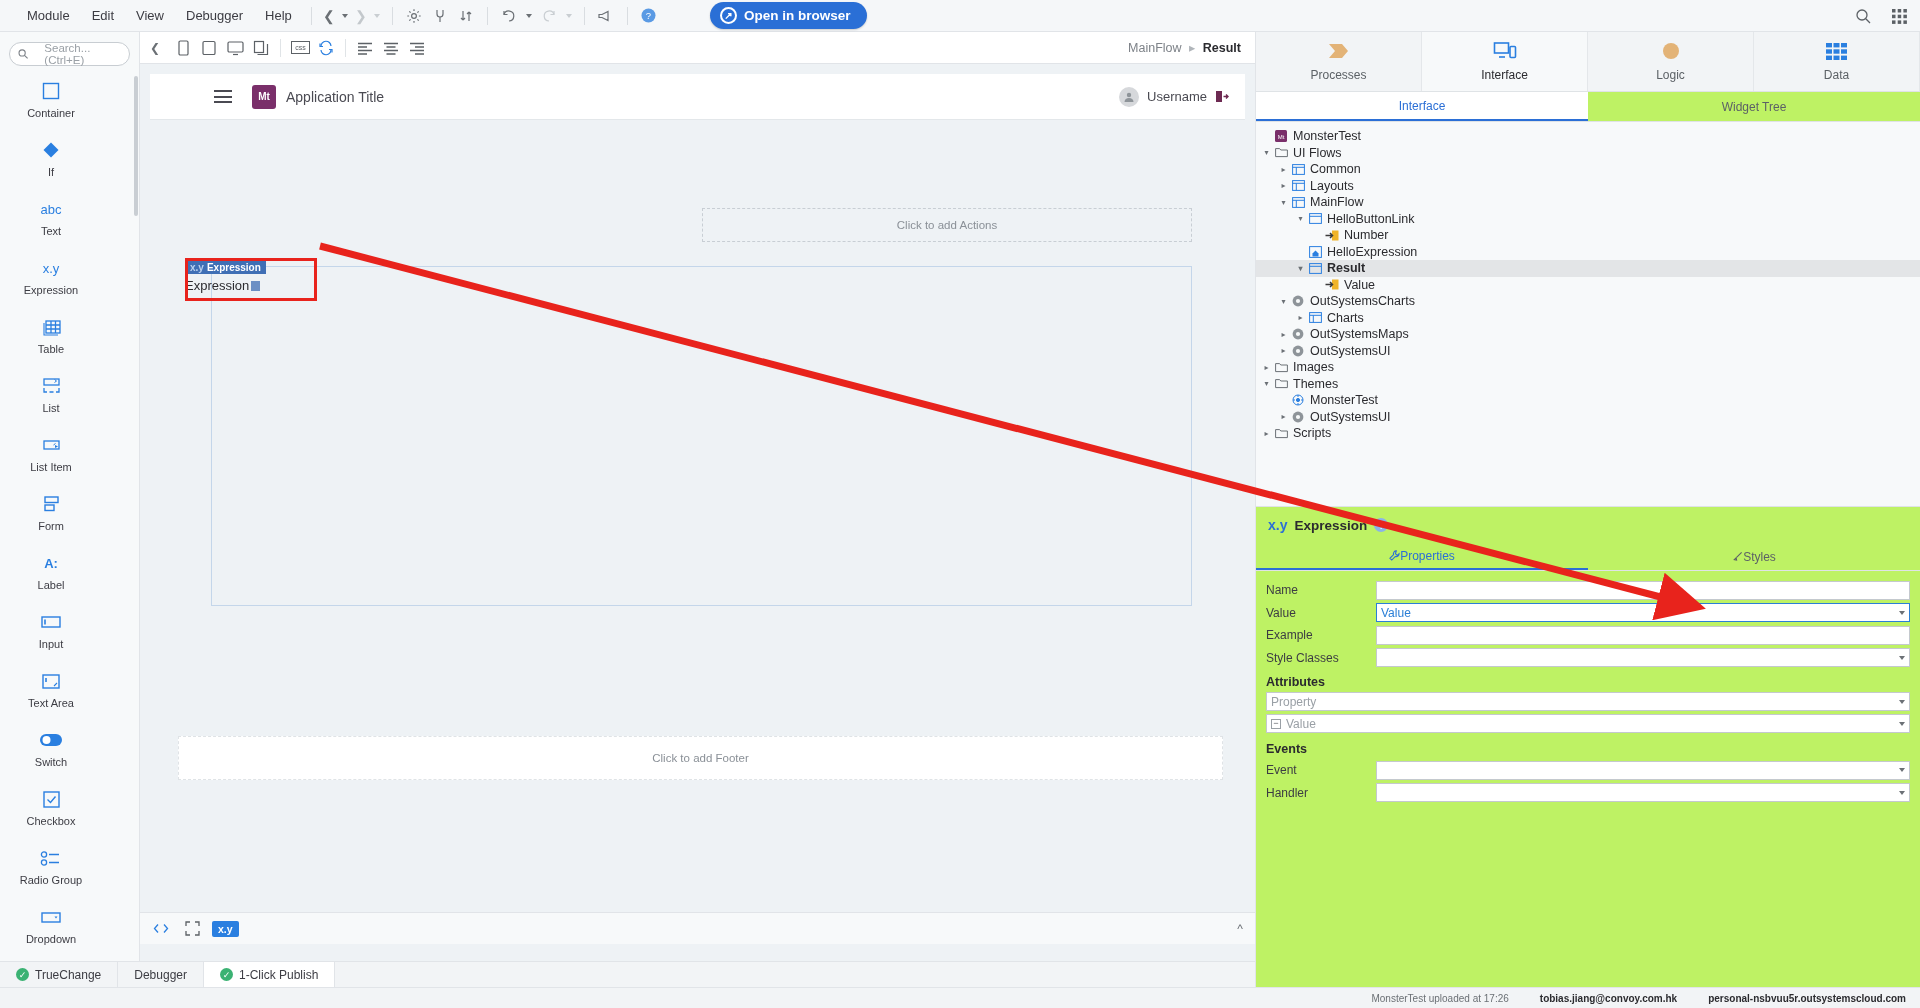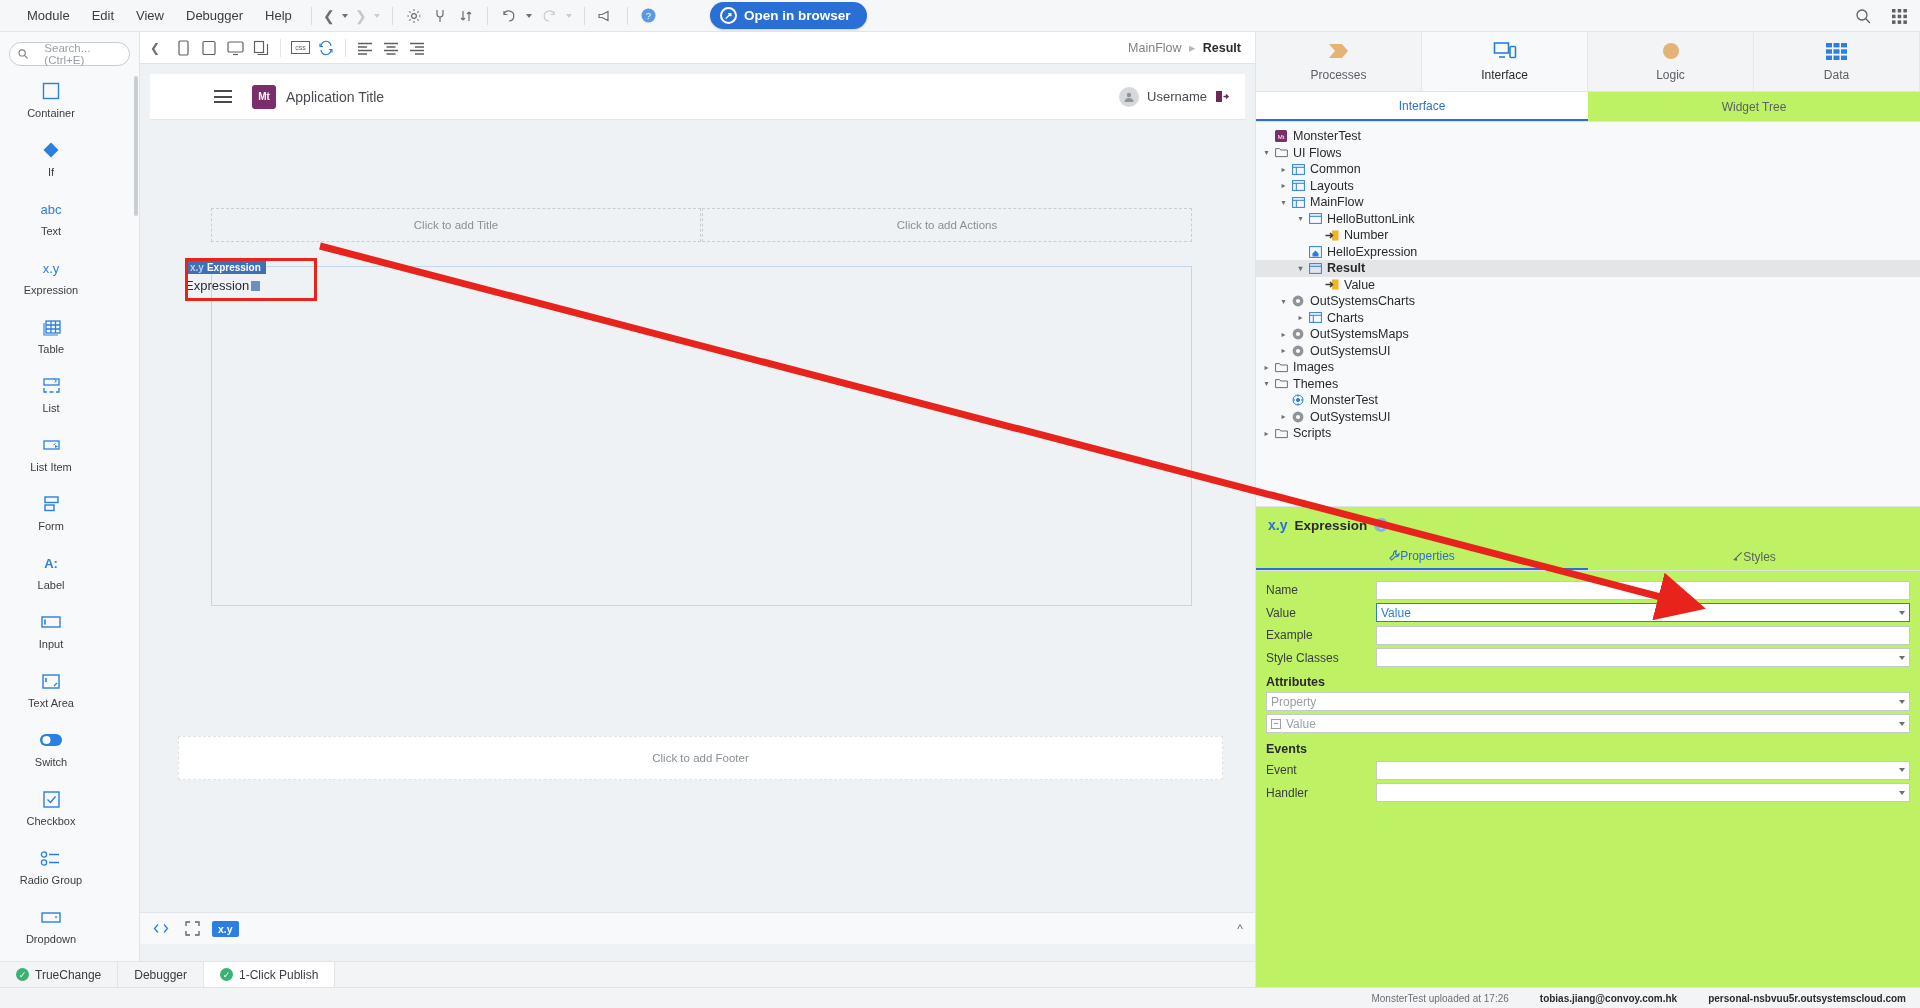--- a/index.html
+++ b/index.html
@@ -510,23 +510,20 @@
             </svg>
         </div>
         <span>Username</span>
         <svg width="14" height="13" viewBox="0 0 14 13" fill="none" stroke="#6d2a52" stroke-width="1.4">
           <path d="M1 1h6v11H1z" fill="#6d2a52" stroke="none"></path>
             <path d="M8.5 6.5H13M11 4.5l2 2-2 2"></path>
         </svg>
       </div>
     </div>
 
-    <div class="placeholder-box" style="left:71px; top:144px; width:490px; height:34px;">
-      <span>Click to add Title</span>
-    </div>
     <div class="placeholder-box" style="left:562px; top:144px; width:490px; height:34px;">
       <span>Click to add Actions</span>
     </div>
 
     <div class="content-area"></div>
 
     <div class="expr-widget">
       <div class="expr-tag">
         <span class="xy">x.y</span>
         <span>Expression</span>

